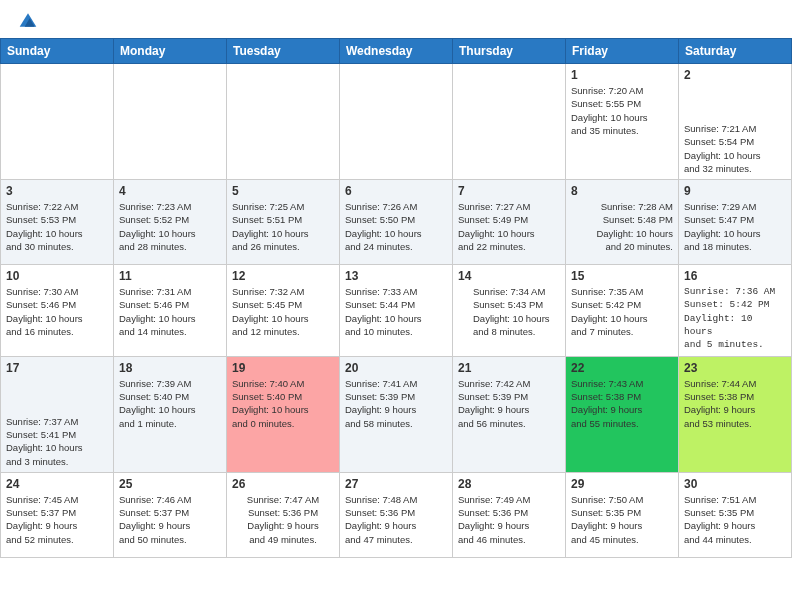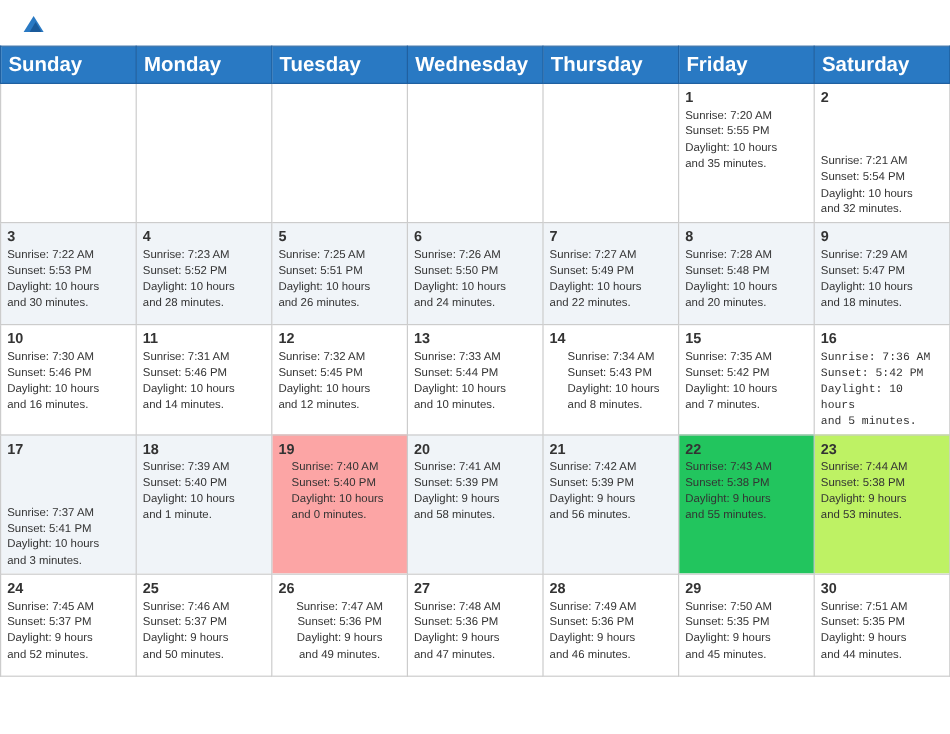--- a/index.html
+++ b/index.html
@@ -58,21 +58,21 @@
     .calendar {
       width: 100%;
       border-collapse: collapse;
       font-size: 10px;
     }
     .calendar th {
       background-color: #2979c3;
       color: #fff;
       text-align: left;
       padding: 5px 6px;
-      font-size: 17px;
+      font-size: 12px;
       font-weight: bold;
       border: 1px solid #2060a0;
     }
     .calendar td {
       vertical-align: top;
       border: 1px solid #ccc;
       padding: 4px 5px;
       width: 113px;
       min-height: 80px;
       background: #fff;
@@ -182,21 +182,21 @@
         </td>
         <td style="background: rgb(240, 244, 248);">
           <span class="day-num">7</span>
           <div class="day-info" style="white-space: pre-line;">Sunrise: 7:27 AM
 Sunset: 5:49 PM
 Daylight: 10 hours
 and 22 minutes.</div>
         </td>
         <td style="background: rgb(240, 244, 248);">
           <span class="day-num">8</span>
-          <div class="day-info" style="white-space: pre-line;">Sunrise: 7:28 AM
+          <div class="day-info" style="white-space: pre-line; text-align: right;">Sunrise: 7:28 AM
 Sunset: 5:48 PM
 Daylight: 10 hours
 and 20 minutes.</div>
         </td>
         <td style="background: rgb(240, 244, 248);">
           <span class="day-num">9</span>
           <div class="day-info" style="white-space: pre-line;">Sunrise: 7:29 AM
 Sunset: 5:47 PM
 Daylight: 10 hours
 and 18 minutes.</div>
@@ -263,21 +263,21 @@
         </td>
         <td style="background: rgb(240, 244, 248);">
           <span class="day-num">18</span>
           <div class="day-info" style="white-space: pre-line;">Sunrise: 7:39 AM
 Sunset: 5:40 PM
 Daylight: 10 hours
 and 1 minute.</div>
         </td>
         <td style="background: #fca5a5;">
           <span class="day-num">19</span>
-          <div class="day-info" style="white-space: pre-line; margin-left: 11px;">Sunrise: 7:40 AM
+          <div class="day-info" style="white-space: pre-line;">Sunrise: 7:40 AM
 Sunset: 5:40 PM
 Daylight: 10 hours
 and 0 minutes.</div>
         </td>
         <td style="background: rgb(240, 244, 248);">
           <span class="day-num">20</span>
           <div class="day-info" style="white-space: pre-line;">Sunrise: 7:41 AM
 Sunset: 5:39 PM
 Daylight: 9 hours
 and 58 minutes.</div>

